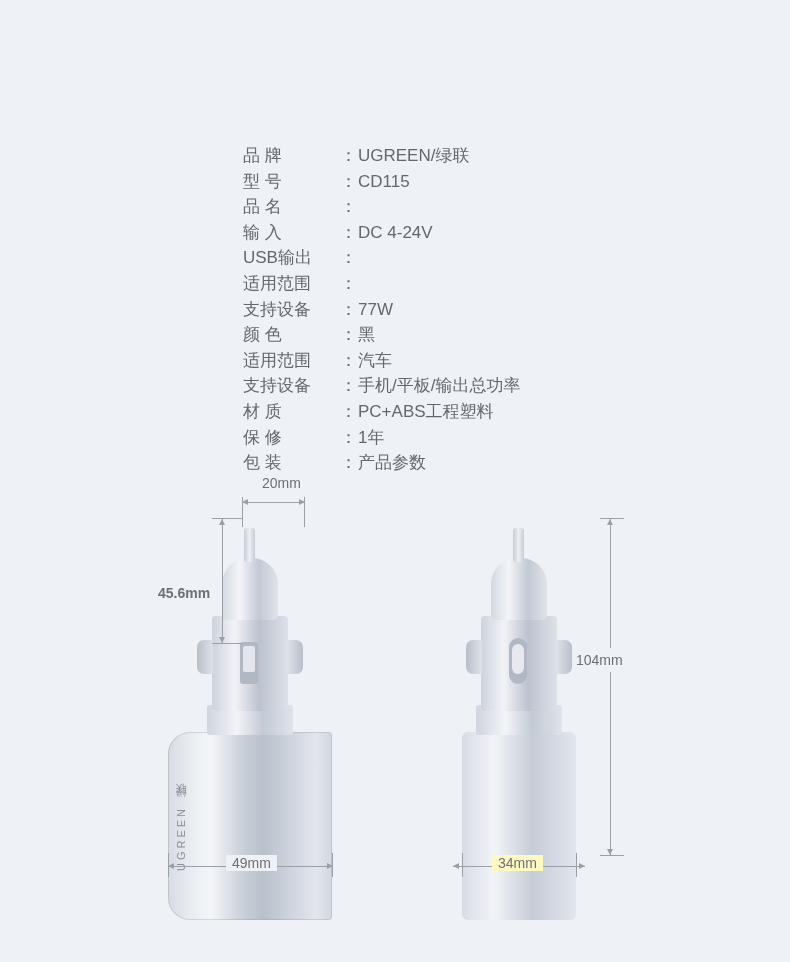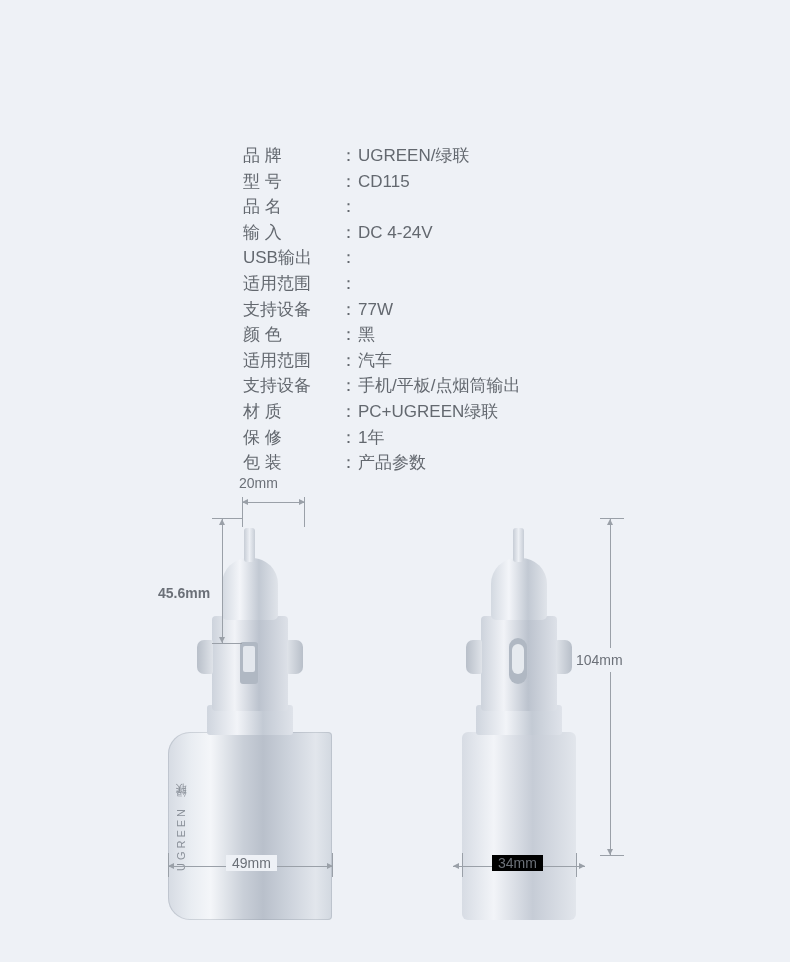--- a/index.html
+++ b/index.html
@@ -358,27 +358,27 @@
 
     <div class="spec-row">
       <span class="spec-label">适用范围</span>
       <span class="spec-sep">：</span>
       <span class="spec-value">汽车</span>
     </div>
 
     <div class="spec-row">
       <span class="spec-label">支持设备</span>
       <span class="spec-sep">：</span>
-      <span class="spec-value">手机/平板/点烟筒输出</span>
+      <span class="spec-value">手机/平板/输出总功率</span>
     </div>
 
     <div class="spec-row">
       <span class="spec-label just">材 质</span>
       <span class="spec-sep">：</span>
-      <span class="spec-value">PC+UGREEN绿联</span>
+      <span class="spec-value">PC+ABS工程塑料</span>
     </div>
 
     <div class="spec-row">
       <span class="spec-label just">保 修</span>
       <span class="spec-sep">：</span>
       <span class="spec-value">1年</span>
     </div>
 
     <div class="spec-row">
       <span class="spec-label just">包 装</span>
@@ -409,21 +409,21 @@
       <div class="ps-neck"></div>
       <div class="ps-mid"></div>
       <div class="ps-contact-l"></div>
       <div class="ps-contact-r"></div>
       <div class="ps-slot"></div>
       <div class="ps-slot-in"></div>
       <div class="ps-tip"></div>
       <div class="ps-pin"></div>
     </div>
 
-    <div class="dim-text" style="left:239px; top:20px;">20mm</div>
+    <div class="dim-text" style="left:262px; top:20px;">20mm</div>
     <div class="line-v" style="left:242px; top:42px; height:30px;"></div>
     <div class="line-v" style="left:304px; top:42px; height:30px;"></div>
     <div class="line-h" style="left:242px; top:47px; width:63px;"></div>
     <div class="arw arw-l" style="left:242px; top:44px;"></div>
     <div class="arw arw-r" style="left:299px; top:44px;"></div>
 
     <div class="dim-text" style="left:158px; top:130px;font-weight:bold;">45.6mm</div>
     <div class="line-h" style="left:212px; top:63px; width:30px;"></div>
     <div class="line-h" style="left:212px; top:188px; width:30px;"></div>
     <div class="line-v" style="left:222px; top:63px; height:125px;"></div>
@@ -442,17 +442,17 @@
     <div class="line-v" style="left:610px; top:63px; height:337px;"></div>
     <div class="arw arw-u" style="left:607px; top:64px;"></div>
     <div class="arw arw-d" style="left:607px; top:394px;"></div>
     <div class="dim-text" style="left:576px; top:193px; background:#eef1f6; padding:4px 0;">104mm</div>
 
     <div class="line-v" style="left:462px; top:398px; height:24px;"></div>
     <div class="line-v" style="left:576px; top:398px; height:24px;"></div>
     <div class="line-h" style="left:453px; top:411px; width:132px;"></div>
     <div class="arw arw-l" style="left:453px; top:408px;"></div>
     <div class="arw arw-r" style="left:579px; top:408px;"></div>
-    <div class="dim-text" style="left:492px; top:400px; background:#000000; padding:0 6px;">34mm</div>
+    <div class="dim-text" style="left:492px; top:400px; background:#fef9c3; padding:0 6px;">34mm</div>
 
   </div>
 
 </div>
 
 </body></html>

